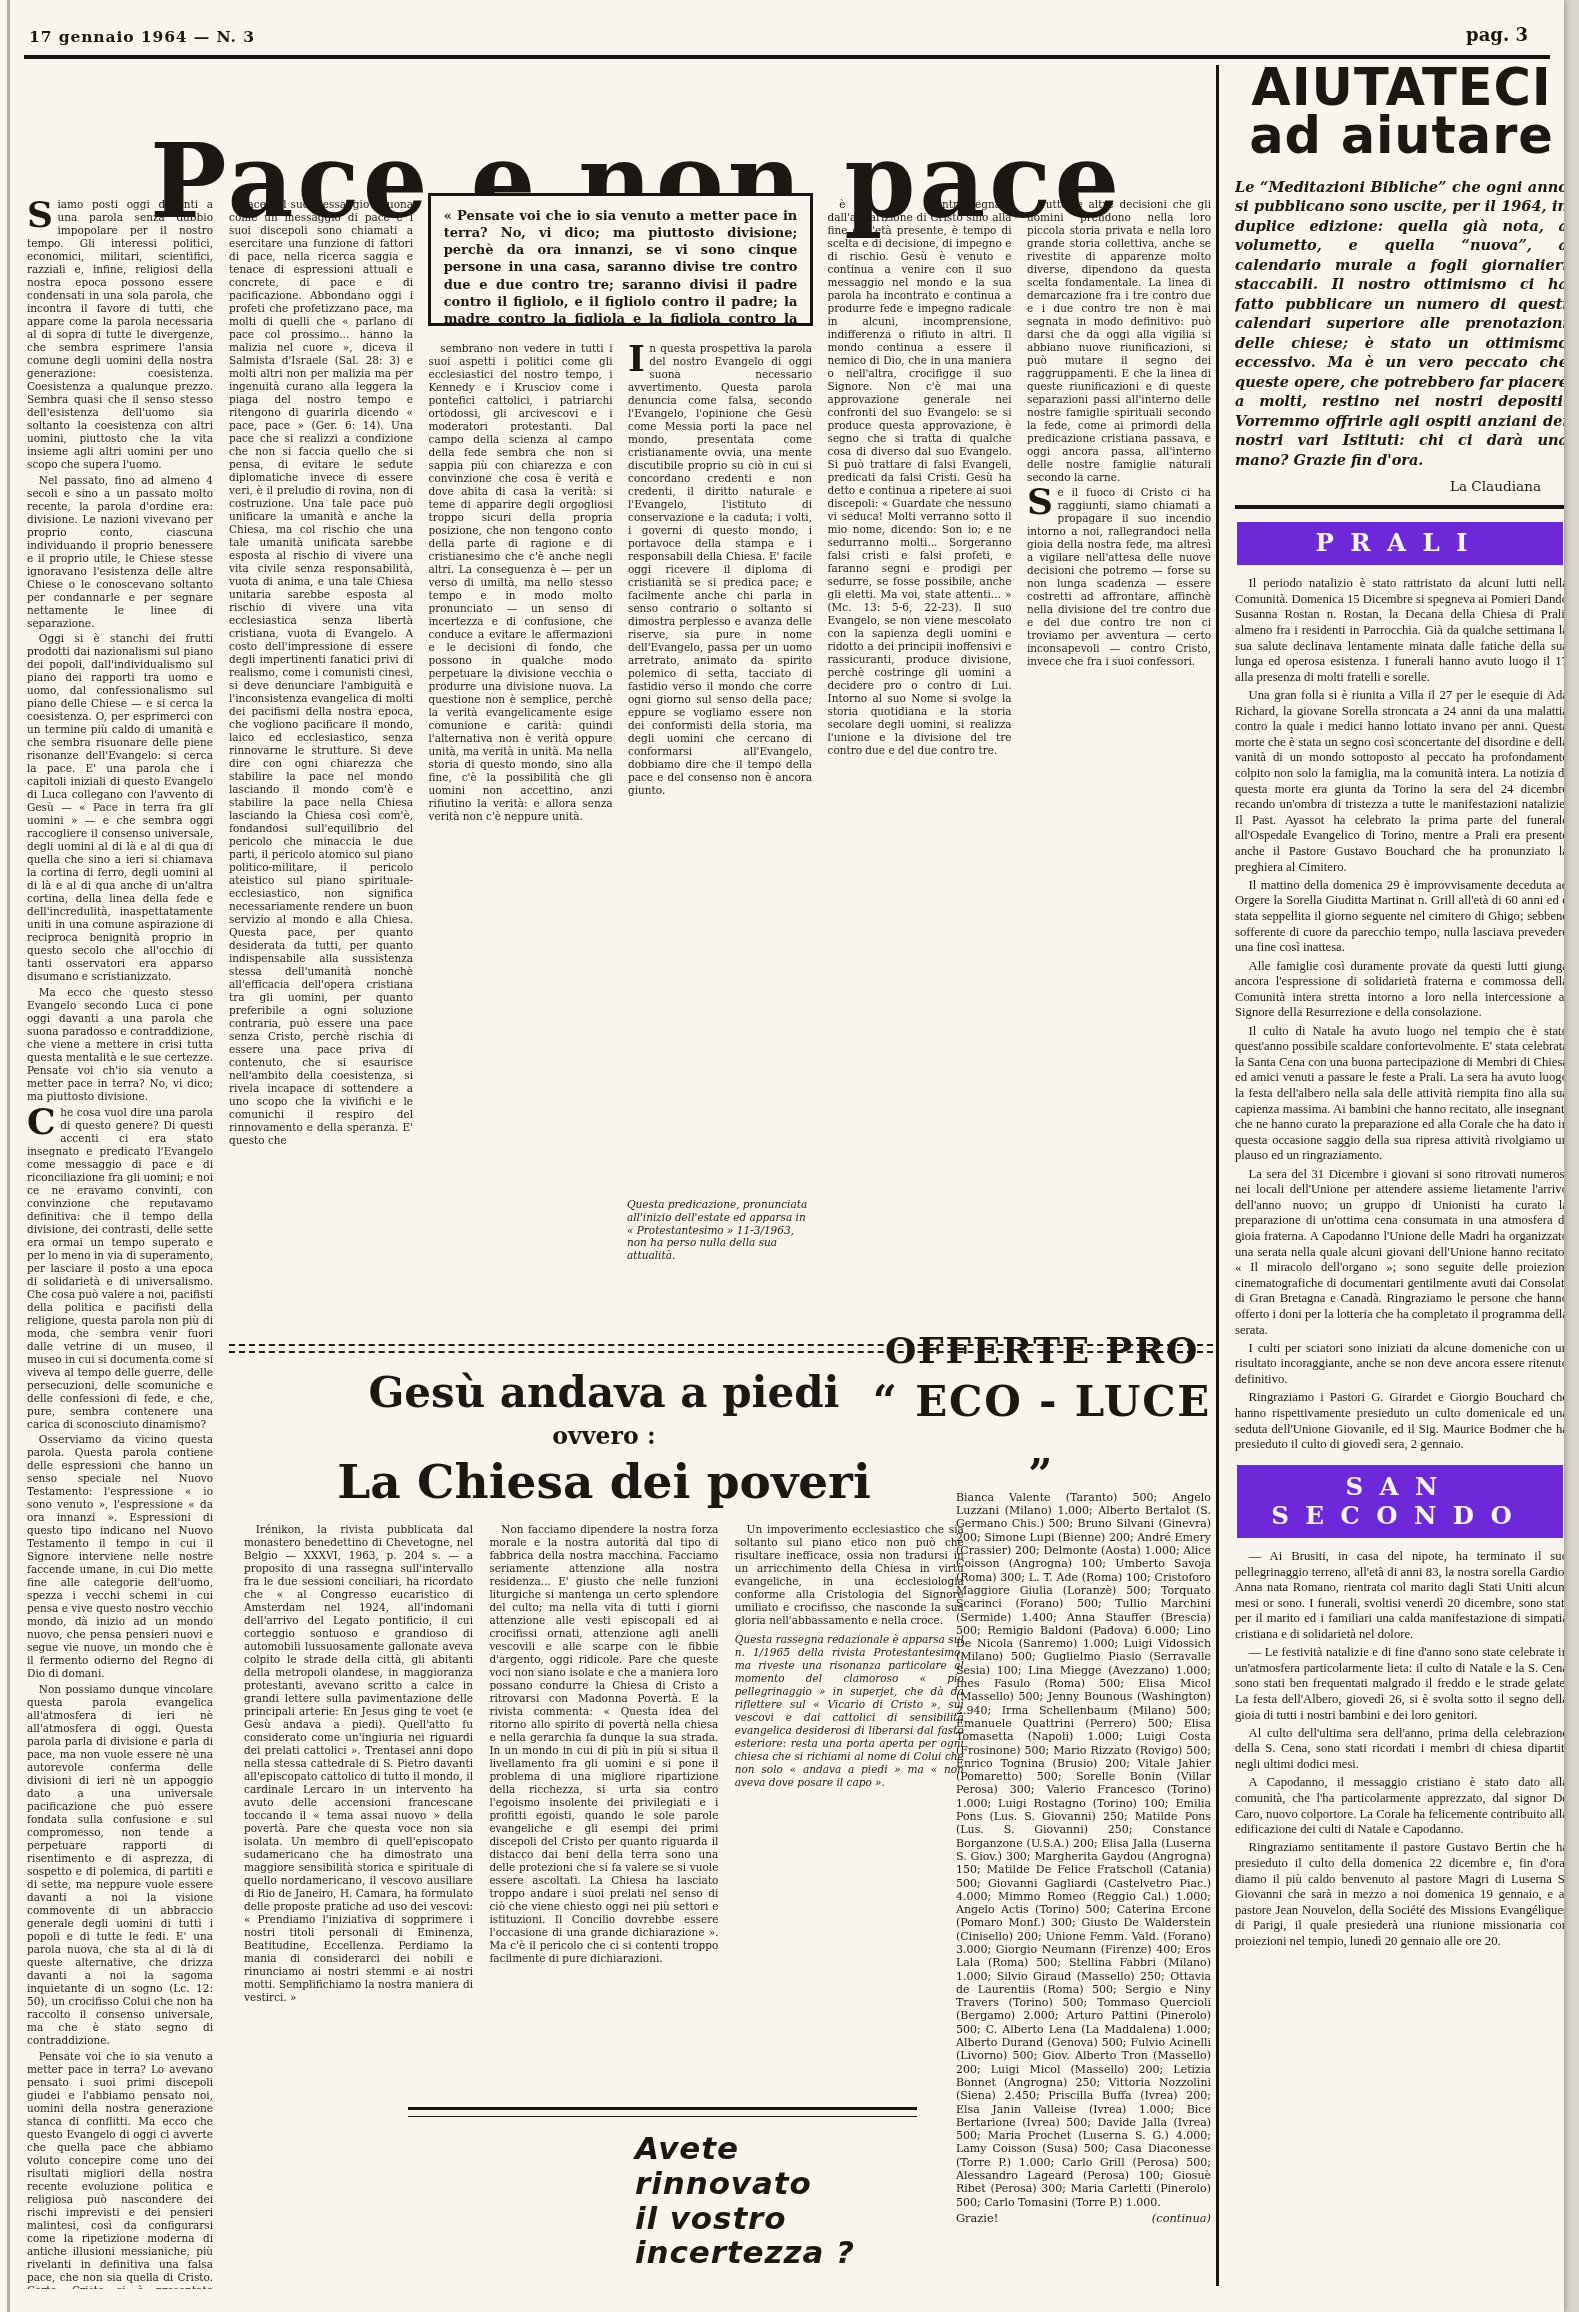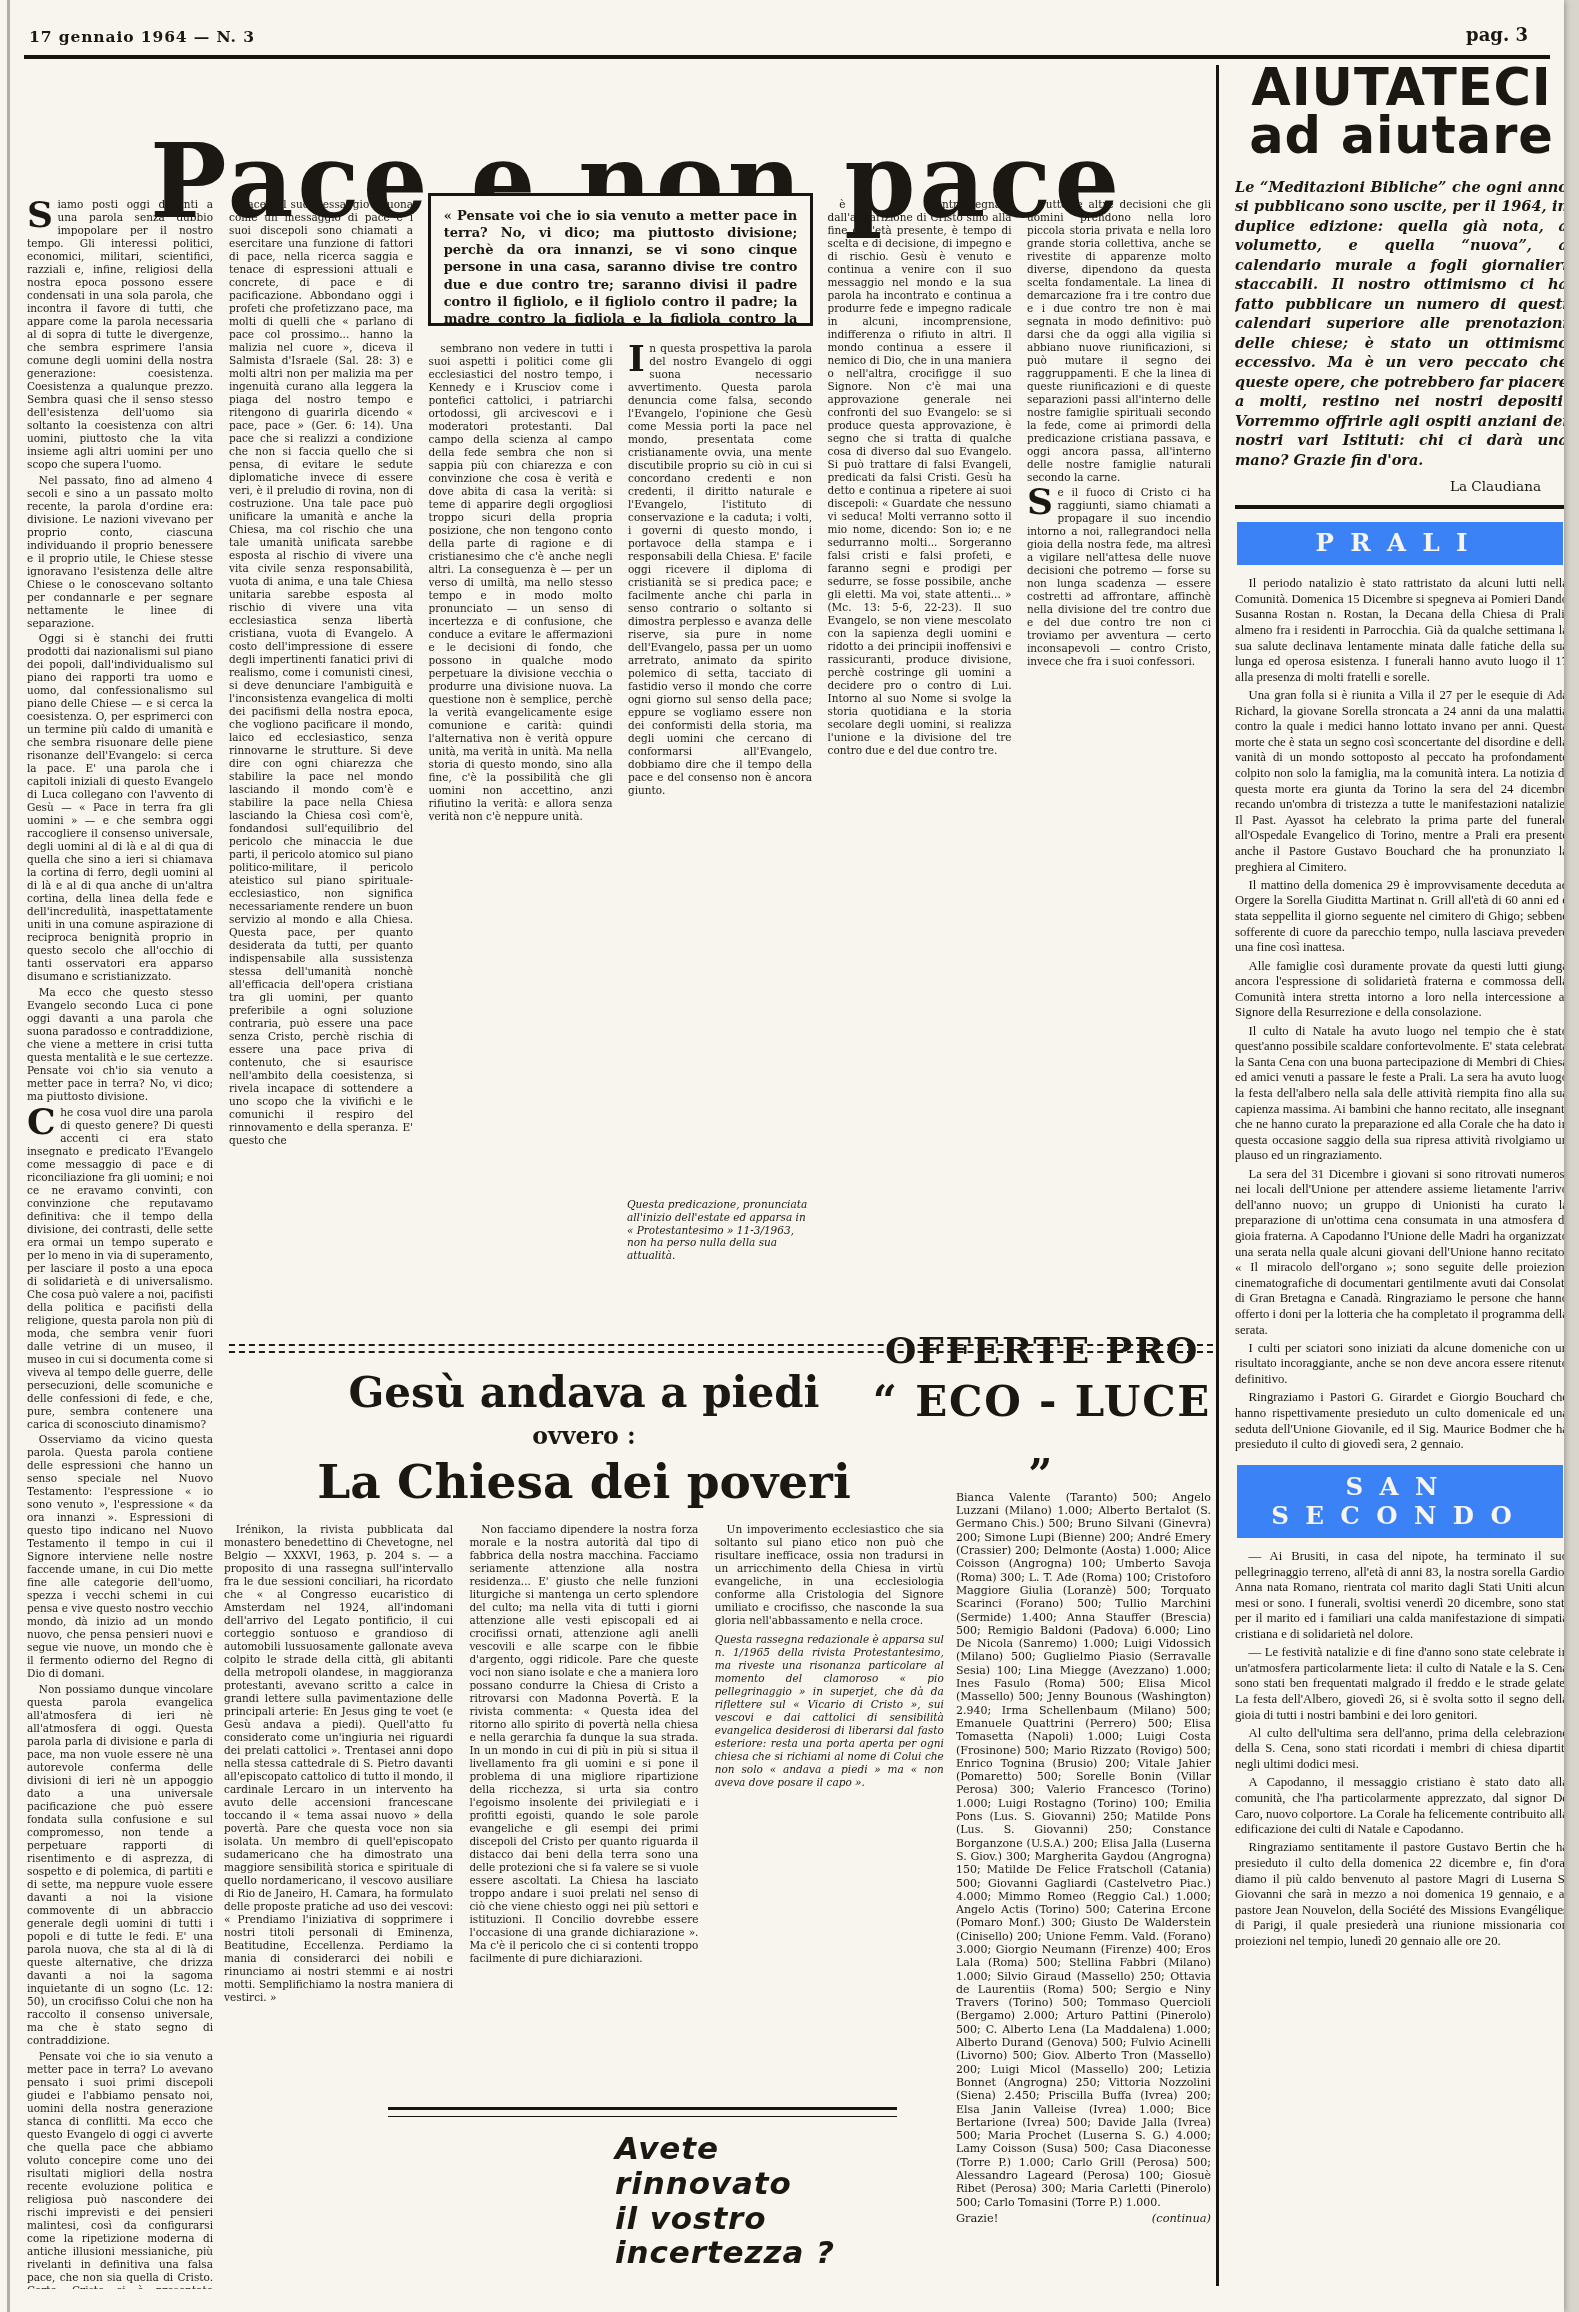--- a/index.html
+++ b/index.html
@@ -21,21 +21,21 @@
   #col-1 p.has-dc{text-indent:0;}
   .pad-top{padding-top:144px;}
   .dc{float:left;font-size:36px;line-height:27px;padding:2.7px 4.5px 0 0;font-weight:bold;}
   .quote-box{position:absolute;left:199px;top:-5.5px;width:385px;height:133px;border:3.6px solid #171411;
              background:#f7f5ee;padding:11px 12.7px;font-size:13px;font-weight:bold;line-height:17.3px;text-align:justify;overflow:hidden;box-sizing:border-box;}
   .closing-note{font-style:italic;margin-top:7.3px;font-size:10.5px;line-height:12.7px;}
   
   .dotrule{position:absolute;left:229px;top:1344px;width:984px;height:4.5px;
            border-top:2.7px dashed #201c18;border-bottom:2.7px dashed #201c18;}
   
-  #gesu{position:absolute;left:224px;top:1364px;width:720px;height:936px;overflow:hidden;}
+  #gesu{position:absolute;left:244px;top:1364px;width:720px;height:936px;overflow:hidden;}
   .gesu-kicker{text-align:center;font-size:42px;font-weight:bold;margin:3.6px 0 1.8px;}
   .gesu-ovvero{text-align:center;font-size:23.6px;font-weight:bold;margin:5.5px 0 3.6px;}
   .gesu-title{text-align:center;font-size:47px;font-weight:bold;margin:1.8px 0 14.5px;}
   .gesu-cols{display:flex;gap:16.4px;height:564px;overflow:hidden;}
   .gesu-col{width:229px;flex:0 0 229px;font-size:10.5px;line-height:13px;text-align:justify;overflow:hidden;}
   .gesu-col p{margin:0 0 1.8px;text-indent:11.8px;}
   .rassegna-note{font-style:italic;margin-top:5.5px;}
   .abbo-wrap{margin-top:20px;margin-left:164px;width:509px;}
   .dblrule{border-top:3.6px solid #171411;border-bottom:1.8px solid #171411;height:5.5px;margin-bottom:14.5px;}
   .abbo-text{margin-left:227px;font-family:"DejaVu Sans",sans-serif;font-weight:bold;font-style:italic;
@@ -48,21 +48,21 @@
   .off-foot{margin-left:85px;width:255px;display:flex;justify-content:space-between;font-size:11.4px;margin-top:1.8px;}
   .off-continua{font-style:italic;}
   
   .side-rule{position:absolute;left:1216px;top:65px;bottom:27px;width:2.7px;background:#171411;}
   #sidebar{position:absolute;left:1235px;top:60px;width:333px;height:2237px;overflow:hidden;}
   .aiut-title{font-family:"DejaVu Sans",sans-serif;font-weight:bold;text-align:center;
               font-size:51px;line-height:.95;letter-spacing:0.9px;margin:3.6px 0 16.4px;}
   .aiut-body{font-style:italic;font-weight:bold;font-size:14.5px;line-height:19.5px;text-align:justify;}
   .aiut-sig{text-align:right;font-size:13.6px;margin:9px 27px 11px 0;}
   .side-hr{height:3.6px;background:#171411;margin:3.6px 0 12.7px;}
-  .banner{background:#3b82f6;color:#f7f5ee;text-align:center;font-weight:bold;font-size:24.5px;
+  .banner{background:#6d28d9;color:#f7f5ee;text-align:center;font-weight:bold;font-size:24.5px;
           letter-spacing:16.4px;padding:6.4px 0 8.2px;margin:3.6px 5.5px 11px 1.8px;}
   .side-text{font-size:12.7px;line-height:15.6px;text-align:justify;}
   .side-text p{margin:0 0 2.7px;text-indent:13.6px;font-family:Liberation Serif, serif;}
 </style>
 </head>
 <body>
 
 <div id="page">
 
   <div class="masthead-date">17 gennaio 1964 — N. 3</div>

